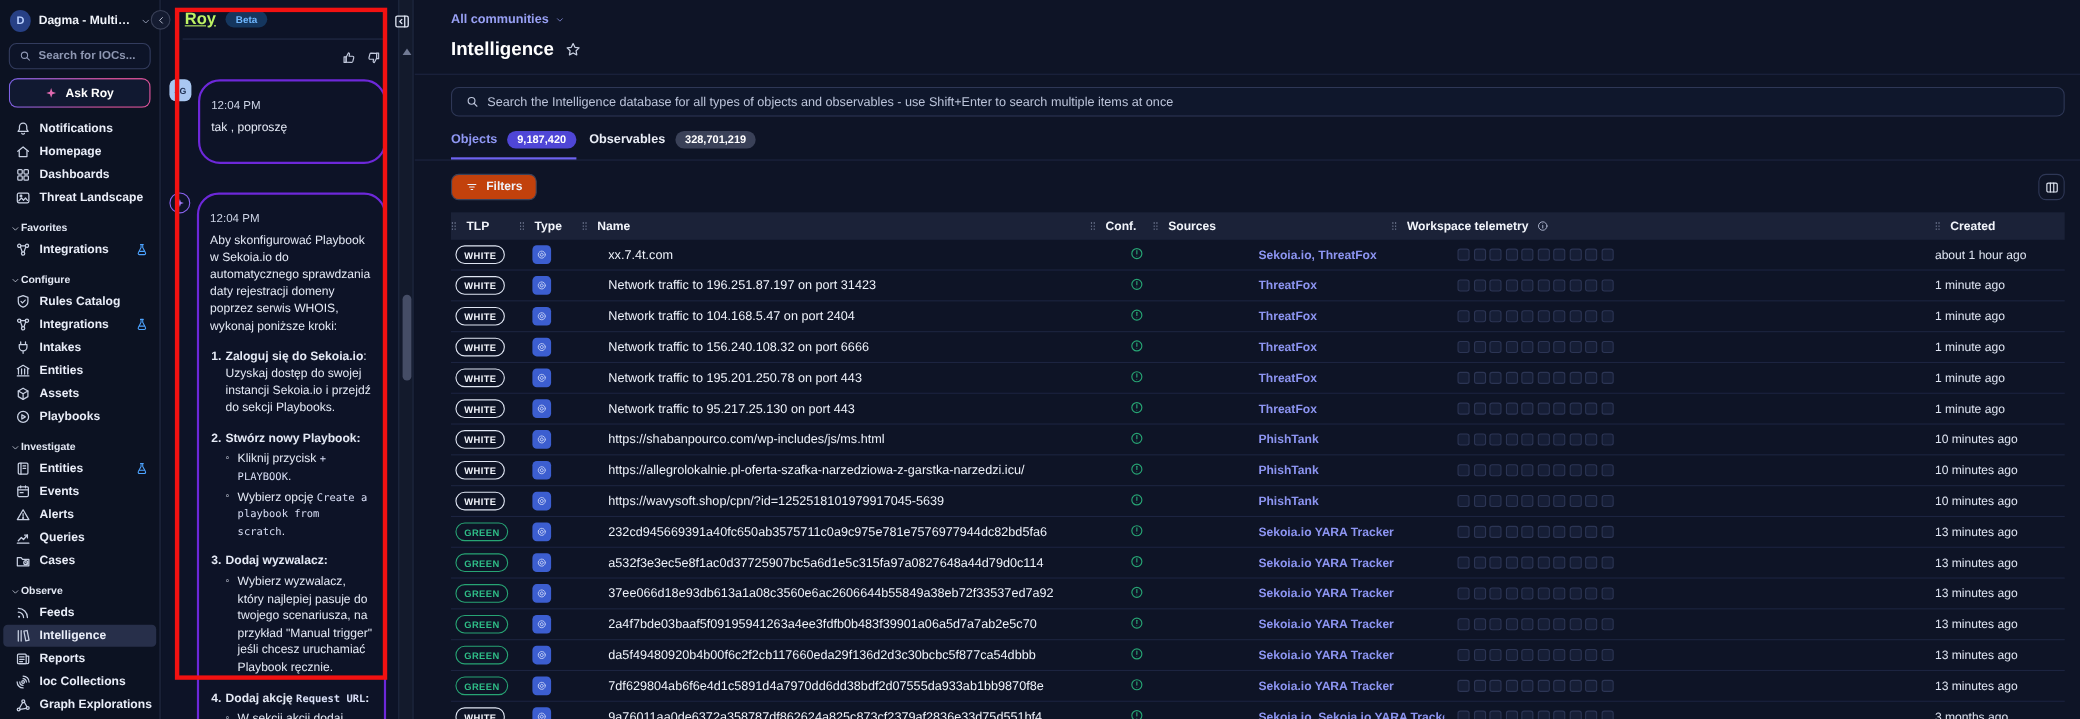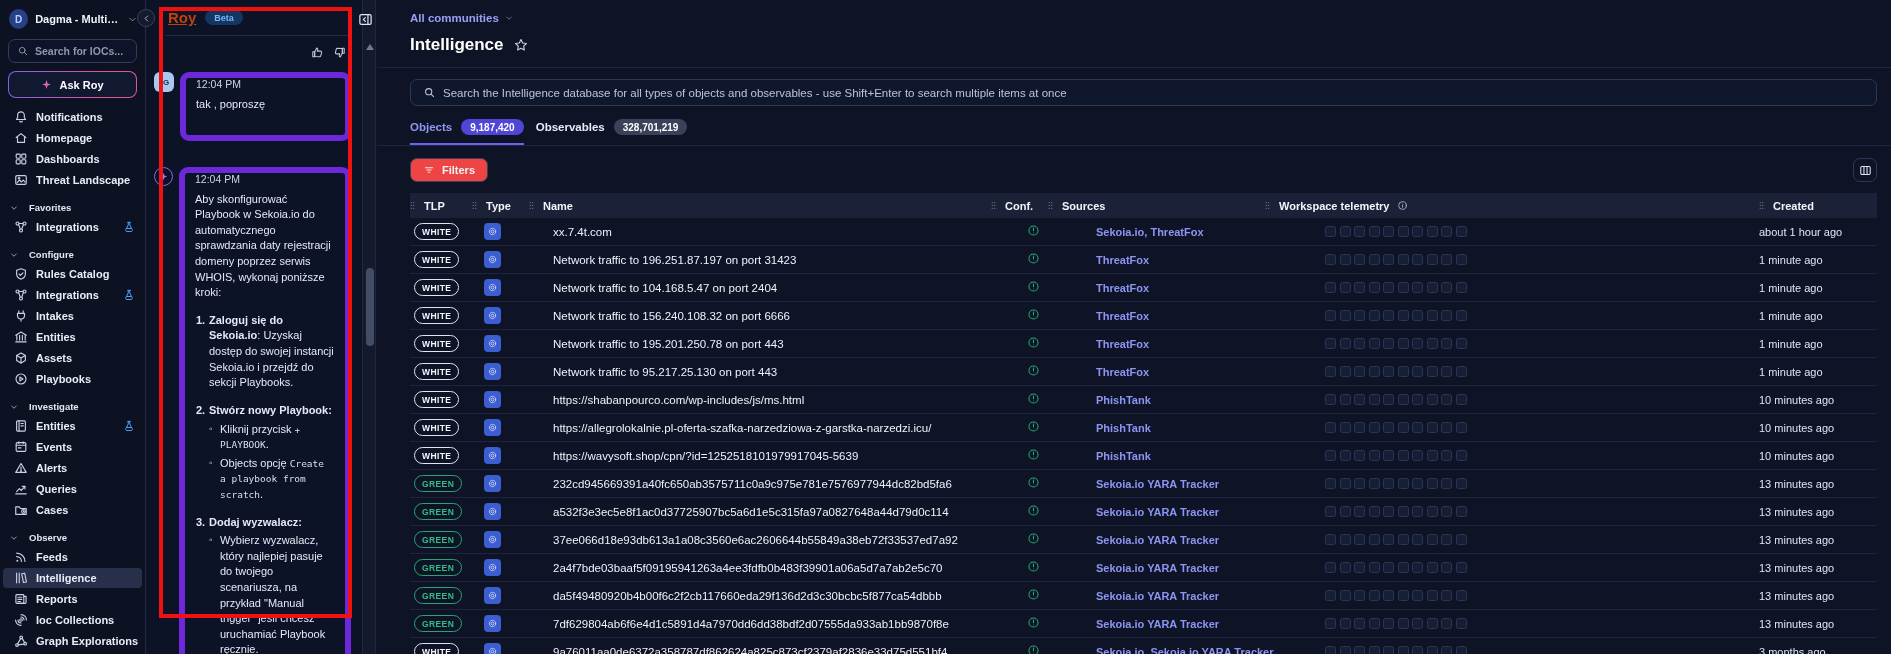--- a/index.html
+++ b/index.html
@@ -28,43 +28,43 @@
     background-origin:border-box; background-clip:padding-box,border-box;
     color:#fff; font-weight:bold; font-size:11px; cursor:pointer; }
   .ask-roy .ic { width:11px; height:11px; color:#e06ab0; }
   .ask-roy .ic svg { stroke:none; fill:currentColor; }
   #nav { margin-top:9px; }
   .nav-item { display:flex; align-items:center; gap:8px; padding:3px 8px 3px 11px; margin:1px 3px; border-radius:4px; cursor:pointer; position:relative; }
   .nav-item.selected { background:#272f4a; }
   .nav-item .nav-ic { width:14px; height:14px; color:#c9d1e3; }
   .nav-item .nav-label { font-size:11px; font-weight:bold; color:#e9edf8; white-space:nowrap; }
   .nav-item .flask { position:absolute; right:7px; width:12px; height:12px; color:#4da3ff; }
-  .nav-section { display:flex; align-items:center; gap:11px; padding:11px 8px 3px 10px; cursor:pointer; }
+  .nav-section { display:flex; align-items:center; gap:1px; padding:11px 8px 3px 10px; cursor:pointer; }
   .nav-section .ic { width:8px; height:8px; color:#dfe5f2; }
   .nav-section .sec-label { font-size:9.5px; font-weight:bold; color:#e3e8f4; }
   #sb-collapse { position:absolute; left:137px; top:9px; width:18px; height:18px; border-radius:50%; background:#141b30; border:1px solid #3a4158; color:#dfe5f2; display:flex; align-items:center; justify-content:center; z-index:30; cursor:pointer; }
   #sb-collapse .ic { width:9px; height:9px; }
 
   
   #chat { position:absolute; left:147px; top:0; width:215px; height:654px; background:#0d1327; overflow:hidden; }
   .chat-header { display:flex; align-items:center; gap:9px; padding:9px 14px 9px 21px; }
-  .chat-title { font-size:15px; font-weight:bold; color:#c2410c;text-decoration:underline; }
+  .chat-title { font-size:15px; font-weight:bold; color:#bef264;text-decoration:underline; }
   .beta-badge { background:#15365e; color:#6fb7ff; font-size:9px; font-weight:bold; padding:2.5px 9px; border-radius:10px; }
   .chat-div { border-top:1px solid #232c48; margin:0 12px 0 19px; }
   .fb-row { display:flex; justify-content:flex-end; gap:9px; padding:10px 16px 2px 0; color:#c2c9dd; }
   .fb-row .ic { width:13px; height:13px; cursor:pointer; }
   .fb-row .down { transform:rotate(180deg); }
   #chat-messages { padding:0 11px 0 7px; }
   .msg { display:flex; gap:6px; margin-top:11px; align-items:flex-start; }
   .msg.assistant { margin-top:26px; }
   .avatar-user { width:20px; height:20px; border-radius:6px; background:#a9c7f1; color:#1c2c4e; font-size:8px; font-weight:bold; display:flex; align-items:center; justify-content:center; flex:none; }
   .avatar-roy { width:19px; height:19px; border-radius:50%; border:1.4px solid #8a63f0; color:#a07af5; display:flex; align-items:center; justify-content:center; flex:none; }
   .avatar-roy .ic { width:9px; height:9px; }
   .avatar-roy .ic svg { stroke:none; fill:currentColor; }
-  .msg-box { flex:1; border:6px solid #6d28d9; border-radius:9px; padding:0 10px 10px; }
+  .msg-box { flex:1; border:2px solid #6d28d9; border-radius:20px; padding:16px 10px 10px; }
   .msg-time { font-size:10.5px; color:#cdd4e6; margin-bottom:7px; }
   .msg-content { font-size:11px; line-height:1.42; color:#e4e9f5; }
   .cb-p { margin-bottom:12px; }
   .cb-n { display:flex; margin:12px 0 3px 1px; }
   .cb-num { min-width:13px; font-weight:bold; }
   .cb-body { flex:1; }
   .cb-u { display:flex; margin:3px 0 3px 14px; }
   .cb-blt { min-width:11px; font-size:10px; }
   .bold { font-weight:bold; }
   .code { font-family:"DejaVu Sans Mono", monospace; font-size:9.5px; color:#d9dff7; }
@@ -91,21 +91,21 @@
   .search-bar-text { font-size:11.5px; }
   .tabs-row { margin-top:13px; display:flex; gap:12px; }
   .tab { display:flex; align-items:center; gap:9px; padding-bottom:8px; cursor:pointer; border-bottom:2px solid transparent; }
   .tab.active { border-bottom-color:#6e63f1; }
   .tab-label { font-size:11.5px; font-weight:bold; color:#e8ecf5; }
   .tab.active .tab-label { color:#8f97f3; }
   .tab-badge { font-size:10px; font-weight:bold; color:#fff; background:#3a4158; padding:2.5px 9px; border-radius:10px; }
   .tab.active .tab-badge { background:#4f46d6; }
   .tabs-div { border-top:1px solid #1d2540; margin:0 -14px 0 -33px; }
   .filters-row { margin-top:12px; display:flex; align-items:center; justify-content:space-between; }
-  .filters-btn { height:24px; border:1px solid #3a4158; border-radius:7px; background:#ef4444; display:inline-flex; align-items:center; gap:7px; padding:0 12px; font-size:11px; font-weight:bold; color:#eef2fa; cursor:pointer; }
+  .filters-btn { height:24px; border:1px solid #3a4158; border-radius:7px; background:#c2410c; display:inline-flex; align-items:center; gap:7px; padding:0 12px; font-size:11px; font-weight:bold; color:#eef2fa; cursor:pointer; }
   .filters-btn .ic { width:12px; height:12px; }
   .cols-btn { width:24px; height:24px; border:1px solid #2e3756; border-radius:7px; display:flex; align-items:center; justify-content:center; color:#dfe5f2; cursor:pointer; }
   .cols-btn .ic { width:13px; height:13px; }
 
   
   #table { margin-top:11px; }
   .tgrid { display:grid; grid-template-columns:62px 57px 462px 57px 217px 1fr 118px; align-items:center; }
   .thead { height:25px; background:#1b2238; font-weight:bold; color:#f2f5fb; font-size:11px; }
   .th { display:flex; align-items:center; gap:6px; }
   .drag { width:8px; height:11px; color:#8b94ae; }
@@ -113,21 +113,21 @@
   .th .info { width:11px; height:11px; color:#aab3cc; margin-left:2px; }
   .trow { height:28px; border-bottom:1px solid #1c2440; cursor:pointer;gap:12px; }
   .pill { display:inline-block; font-size:8.5px; font-weight:bold; letter-spacing:.4px; padding:2.5px 7px; border-radius:9px; border:1.3px solid; margin-left:4px; }
   .pill.white { border-color:#dfe5f2; color:#f4f7fd; }
   .pill.green { border-color:#27a474; color:#2fbd87; }
   .type-cell .type-ic { width:17px; height:17px; border-radius:4px; background:#3c5ed0; color:#e8eeff; display:flex; align-items:center; justify-content:center; }
   .type-ic .ic { width:11px; height:11px; }
   .type-ic .ic svg { stroke-width:1.1; }
   .name-cell { font-size:11.5px; color:#eef2fa; white-space:nowrap; overflow:hidden; }
   .conf-cell .ic { width:13px; height:13px; color:#27a474; }
-  .src-cell { font-size:11px; font-weight:bold; color:#8d95f2; white-space:nowrap; overflow:hidden; cursor:pointer; }
+  .src-cell { font-size:11px; font-weight:bold; color:#8d95f2; white-space:nowrap; overflow:hidden; cursor:pointer;margin-left:48px; }
   .tele-cell { display:flex; gap:3.5px; }
   .telebox { width:11px; height:11px; border-radius:2.5px; border:1px solid #2c3554; background:#161e36; }
   .created-cell { font-size:11px; color:#dfe5f2; white-space:nowrap; }
 </style>
 </head>
 <body>
 
 <div id="sidebar">
   <div class="ws-row">
     <div class="ws-avatar">D</div>
@@ -466,21 +466,21 @@
             <div class="cb-n">
               <span class="cb-num">2.</span>
               <div class="cb-body"><span class="bold">Stwórz nowy Playbook:</span></div>
             </div>
             <div class="cb-u">
               <span class="cb-blt">◦</span>
               <div class="cb-body"><span>Kliknij przycisk </span><span class="code">+ PLAYBOOK</span><span>.</span></div>
             </div>
             <div class="cb-u">
               <span class="cb-blt">◦</span>
-              <div class="cb-body"><span>Objects opcję </span><span class="code">Create a playbook from scratch</span><span>.</span></div>
+              <div class="cb-body"><span>Wybierz opcję </span><span class="code">Create a playbook from scratch</span><span>.</span></div>
             </div>
             <div class="cb-n">
               <span class="cb-num">3.</span>
               <div class="cb-body"><span class="bold">Dodaj wyzwalacz:</span></div>
             </div>
             <div class="cb-u">
               <span class="cb-blt">◦</span>
               <div class="cb-body"><span>Wybierz wyzwalacz, który najlepiej pasuje do twojego scenariusza, na przykład "Manual trigger" jeśli chcesz uruchamiać Playbook ręcznie.</span></div>
             </div>
             <div class="cb-n">

